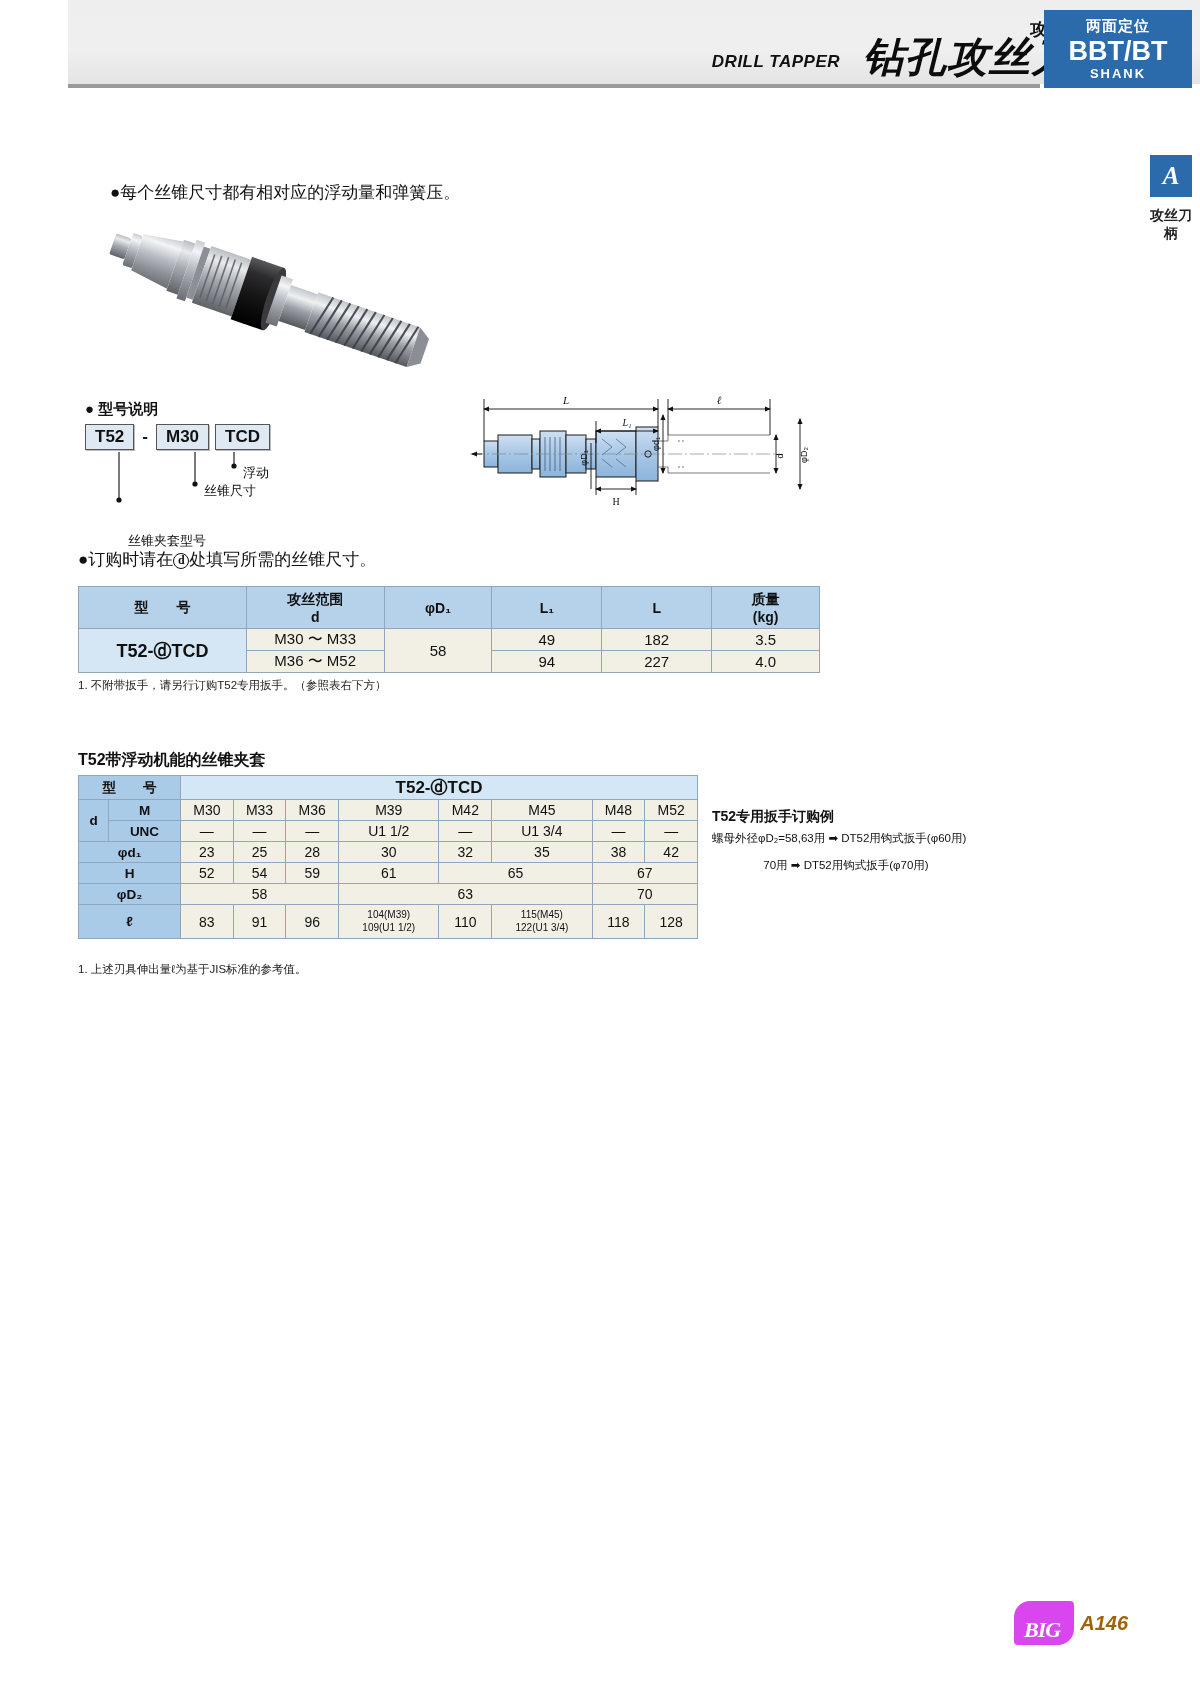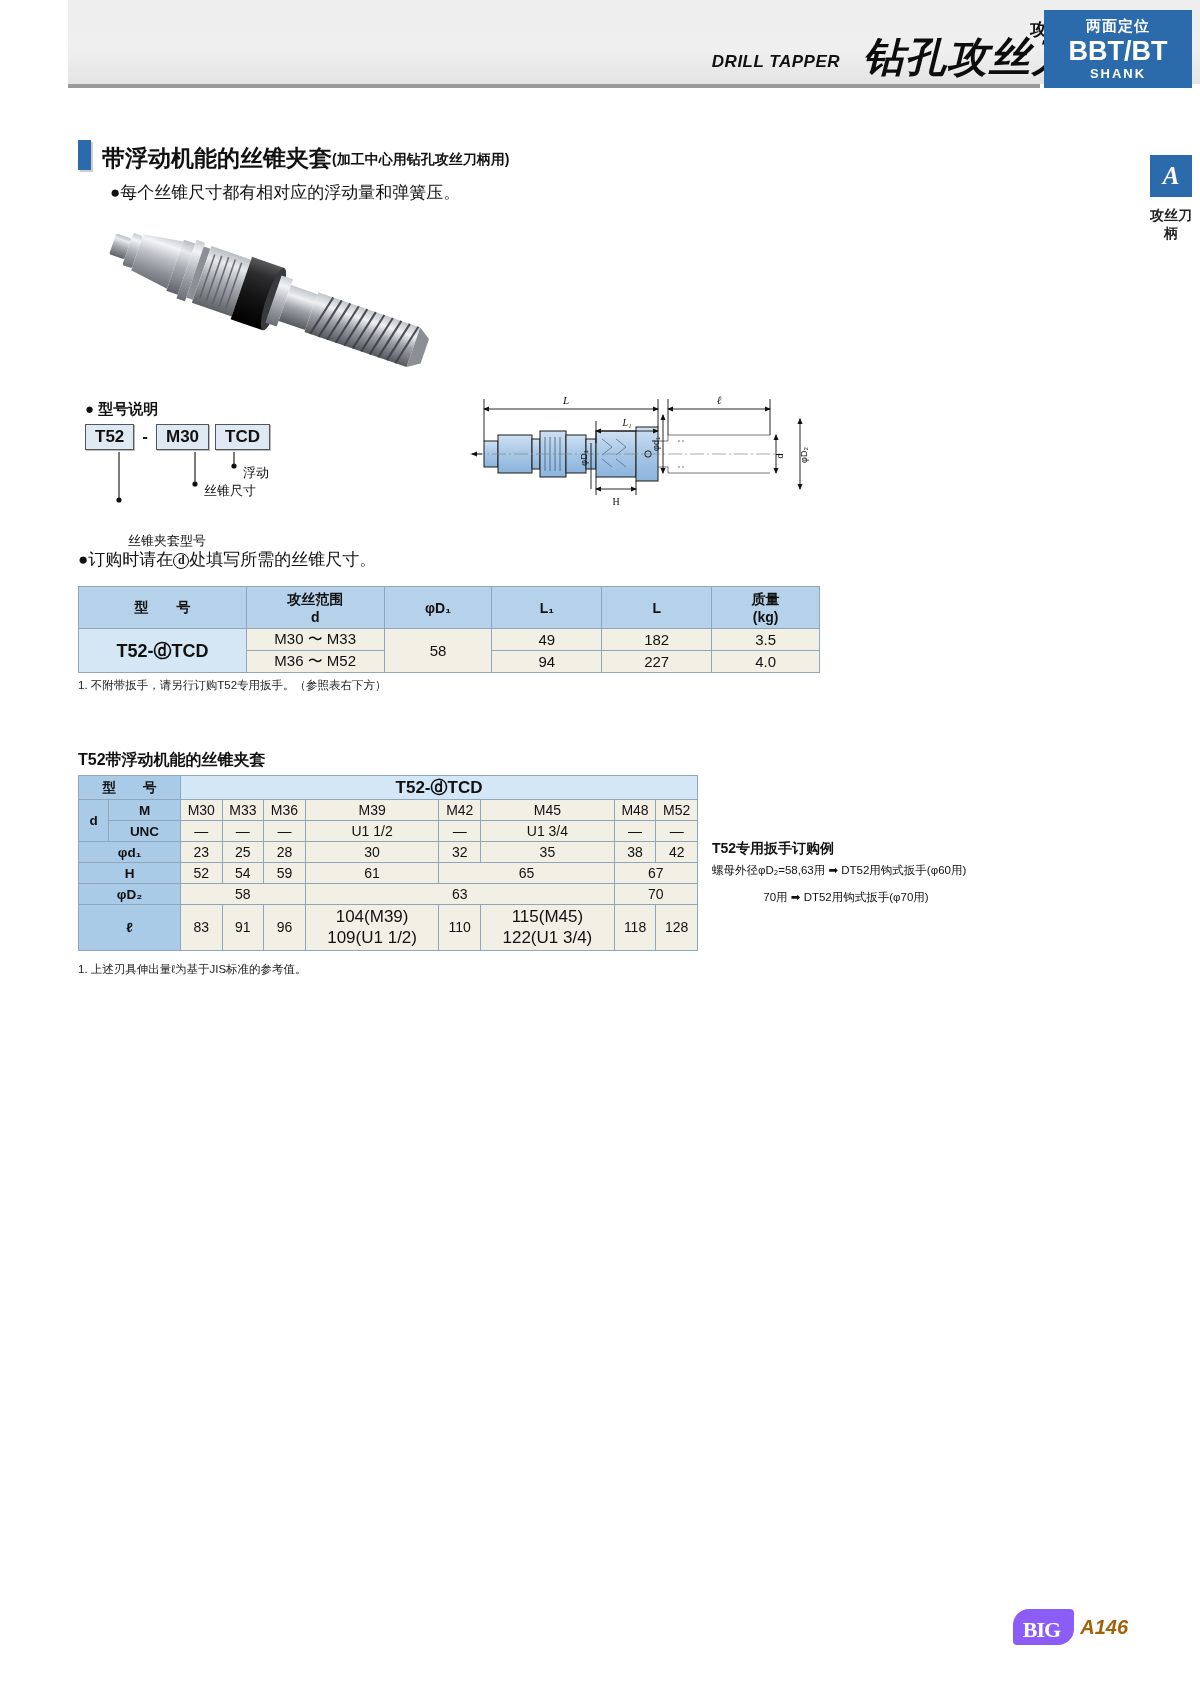--- a/index.html
+++ b/index.html
@@ -138,32 +138,32 @@
     position: absolute; left: 78px; top: 775px; width: 620px;
     font-size: 13.5px; color: #111;
   }
   .t2 th, .t2 td {
     border: 1px solid #8fa6bd; text-align: center; vertical-align: middle;
     height: 21px;
   }
   .t2 th { background: #a9cbe8; font-weight: bold; }
   .t2 th.lightblue { background: #d3e7f6; font-weight: bold; font-size: 17px; }
   .t2 td { background: #f2efe4; font-size: 14px; }
-  .t2 td.two-line { font-size: 17px; line-height: 1.25; padding: 1px 0; }
-
-  .wrench-note { position: absolute; left: 712px; top: 840px; width: 300px; }
+  .t2 td.two-line { font-size: 10px; line-height: 1.25; padding: 1px 0; }
+
+  .wrench-note { position: absolute; left: 712px; top: 808px; width: 300px; }
   .wn-title { font-size: 14px; font-weight: bold; color: #111; }
   .wn-row { font-size: 11.5px; color: #111; margin-top: 5px; white-space: nowrap; }
   .wn-row.r2 { text-align: center; width: 268px; margin-top: 12px; }
 
   
   .footer { position: absolute; right: 72px; bottom: 52px; display: flex; align-items: center; }
   .big-logo {
-    background: #8b5cf6; color: #fff; font-weight: bold;
-    font-size: 22px; padding: 8px 14px 2px 10px;
+    background: #d946ef; color: #fff; font-style: italic; font-weight: bold;
+    font-size: 22px; padding: 16px 14px 2px 10px;
     border-radius: 16px 4px 16px 4px;
     font-family: "Liberation Serif", serif; letter-spacing: -1px;
   }
   .pageno {
     margin-left: 6px; font-size: 20px; font-weight: bold; color: #a16207;
     font-style: italic;
   }
 </style>
 </head>
 <body>
@@ -181,25 +181,20 @@
       <div class="st2">BBT/BT</div>
       <div class="st3">SHANK</div>
     </div>
   </div>
 
   <div class="side-tab">
     <div class="side-tab-box">A</div>
     <div class="side-tab-text">攻丝刀柄</div>
   </div>
 
-  <div class="sec-title">
-    <div class="sec-bar"></div>
-    <div class="sec-main">带浮动机能的丝锥夹套</div>
-    <div class="sec-paren">(加工中心用钻孔攻丝刀柄用)</div>
-  </div>
   <div class="bullet-line">●每个丝锥尺寸都有相对应的浮动量和弹簧压。</div>
 
   <div class="photo">
     <svg viewBox="0 0 360 185" width="360" height="185">
       <defs>
         <linearGradient id="steel" x1="0" y1="0" x2="0" y2="1">
           <stop offset="0%" stop-color="#c9ccd0"></stop>
           <stop offset="18%" stop-color="#f2f4f6"></stop>
           <stop offset="45%" stop-color="#babec4"></stop>
           <stop offset="72%" stop-color="#8e9299"></stop>

